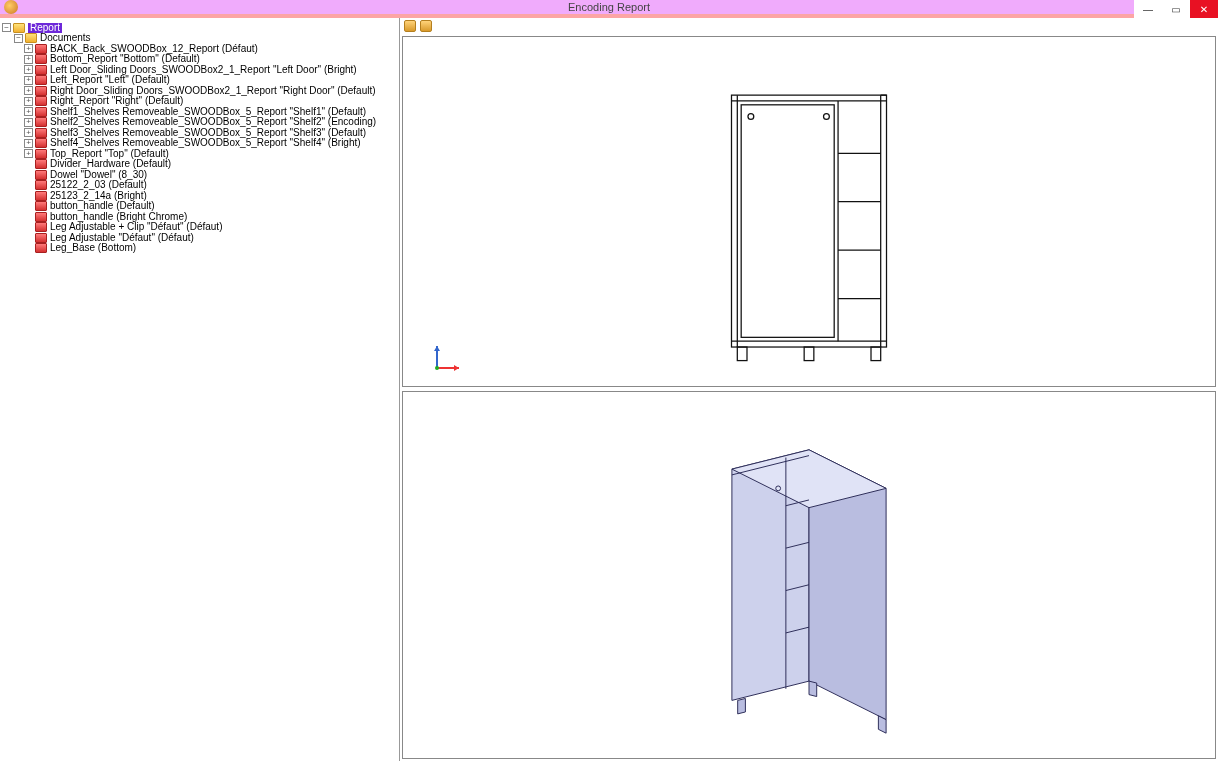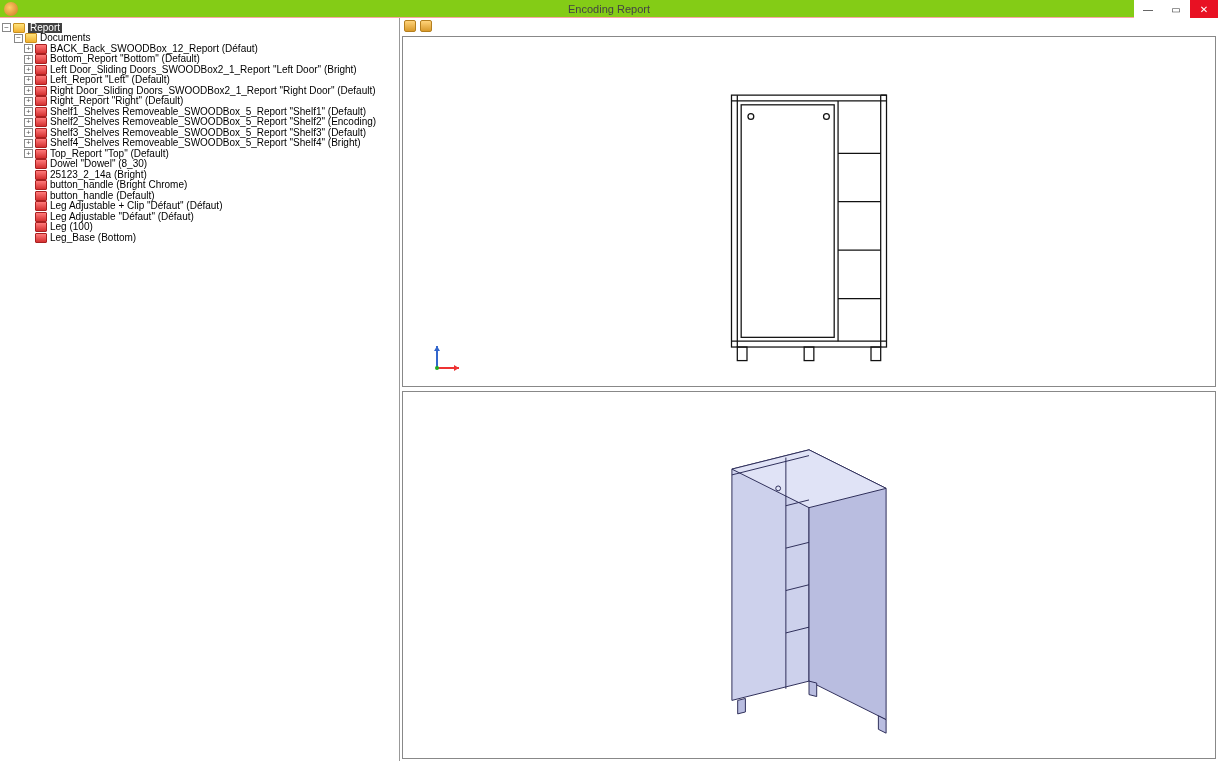--- a/index.html
+++ b/index.html
@@ -8,22 +8,22 @@
     font-size: 11px;
     background: #fff;
     width: 1218px;
     height: 761px;
     overflow: hidden;
     display: flex;
     flex-direction: column;
   }
   .title-bar {
     height: 18px;
-    background: #84cc16;
-    border-bottom: 1px solid #fca5a5;
+    background: #f0abfc;
+    border-bottom: 4px solid #fca5a5;
     display: flex;
     align-items: center;
     position: relative;
   }
   .title-bar .app-icon {
     width: 14px; height: 14px; margin-left: 4px;
     background: radial-gradient(circle at 40% 40%, #ffcc66, #cc7722);
     border-radius: 50%;
   }
   .title-bar .title-text {
@@ -121,21 +121,21 @@
   .ic-part {
     background: linear-gradient(#ff7a7a,#d43030);
     border:1px solid #a82020; border-radius:1px;
   }
   .tree-label {
     font-size: 10px;
     color: #000;
     line-height:1;
   }
   .selected .tree-label {
-    background: #404040;
+    background: #6d28d9;
     color: #fff;
     padding: 0 2px;
   }
 
   
   svg.cabinet-front, svg.cabinet-iso {
     position:absolute; inset:0; width:100%; height:100%;
   }
   .axis-marker {
     position:absolute;
@@ -222,51 +222,56 @@
           <span class="tree-label">Shelf4_Shelves Removeable_SWOODBox_5_Report "Shelf4" (Bright)</span>
         </li>
         <li class="lvl2">
           <span class="exp">+</span>
           <span class="node-icon ic-part"></span>
           <span class="tree-label">Top_Report "Top" (Default)</span>
         </li>
         <li class="lvl2">
           <span class="exp none"></span>
           <span class="node-icon ic-part"></span>
+          <span class="tree-label">Divider_Hardware (Default)</span>
+        </li>
+        <li class="lvl2">
+          <span class="exp none"></span>
+          <span class="node-icon ic-part"></span>
           <span class="tree-label">Dowel "Dowel" (8_30)</span>
         </li>
         <li class="lvl2">
           <span class="exp none"></span>
           <span class="node-icon ic-part"></span>
+          <span class="tree-label">25122_2_03 (Default)</span>
+        </li>
+        <li class="lvl2">
+          <span class="exp none"></span>
+          <span class="node-icon ic-part"></span>
           <span class="tree-label">25123_2_14a (Bright)</span>
         </li>
         <li class="lvl2">
           <span class="exp none"></span>
           <span class="node-icon ic-part"></span>
+          <span class="tree-label">button_handle (Default)</span>
+        </li>
+        <li class="lvl2">
+          <span class="exp none"></span>
+          <span class="node-icon ic-part"></span>
           <span class="tree-label">button_handle (Bright Chrome)</span>
         </li>
         <li class="lvl2">
           <span class="exp none"></span>
           <span class="node-icon ic-part"></span>
-          <span class="tree-label">button_handle (Default)</span>
-        </li>
-        <li class="lvl2">
-          <span class="exp none"></span>
-          <span class="node-icon ic-part"></span>
           <span class="tree-label">Leg Adjustable + Clip "Défaut" (Défaut)</span>
         </li>
         <li class="lvl2">
           <span class="exp none"></span>
           <span class="node-icon ic-part"></span>
           <span class="tree-label">Leg Adjustable "Défaut" (Défaut)</span>
-        </li>
-        <li class="lvl2">
-          <span class="exp none"></span>
-          <span class="node-icon ic-part"></span>
-          <span class="tree-label">Leg (100)</span>
         </li>
         <li class="lvl2">
           <span class="exp none"></span>
           <span class="node-icon ic-part"></span>
           <span class="tree-label">Leg_Base (Bottom)</span>
         </li>
       </ul>
   </div>
 
   <div class="right-panel">

